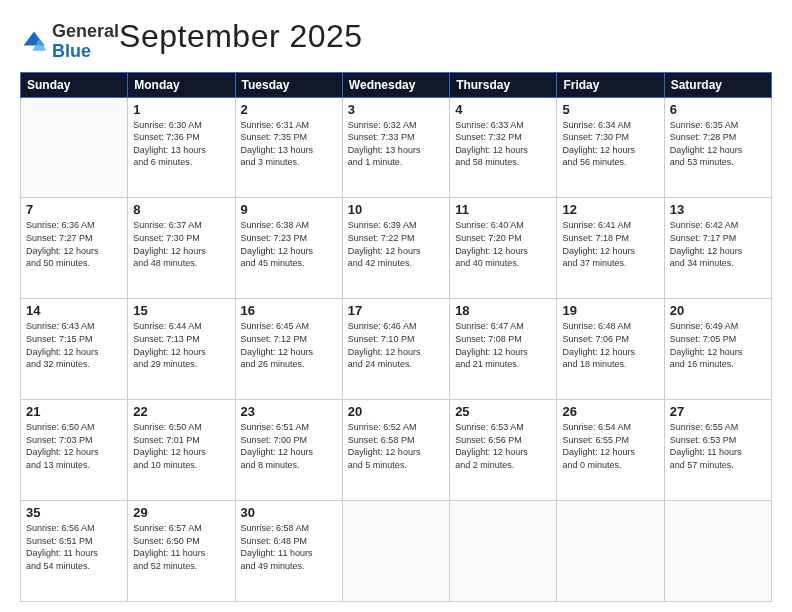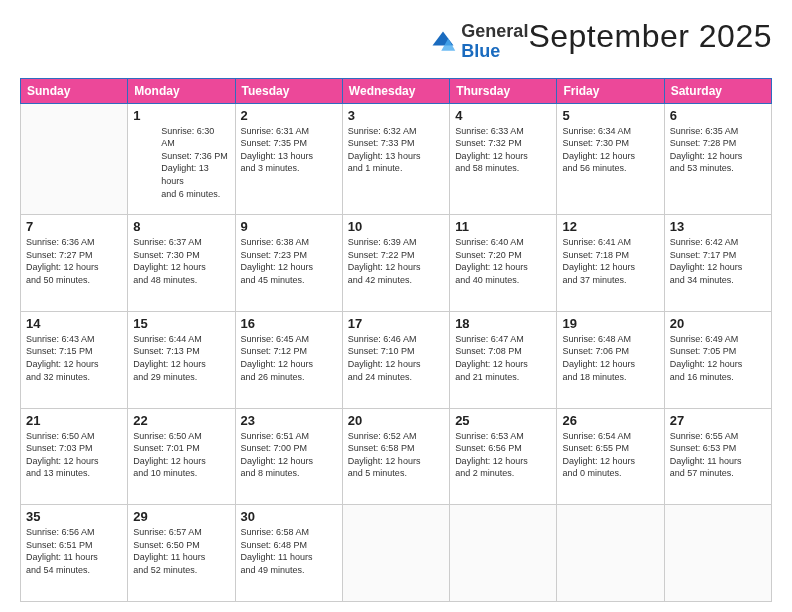--- a/index.html
+++ b/index.html
@@ -12,23 +12,23 @@
     }
     .page {
       width: 792px;
       height: 612px;
       padding: 18px 20px 10px 20px;
       display: flex;
       flex-direction: column;
     }
     .header {
       display: flex;
-      justify-content: flex-end;
+      justify-content: flex-start;
       align-items: flex-start;
-      margin-bottom: 16px;
+      margin-bottom: 10px;
     }
     .logo {
       display: flex;
       align-items: center;
       margin-top: 4px;
     }
     .logo-text {
       display: flex;
       flex-direction: column;
       line-height: 1.1;
@@ -63,21 +63,21 @@
       margin-top: 2px;
     }
     .calendar {
       flex: 1;
       border: 1px solid #ccc;
       border-collapse: collapse;
       width: 100%;
       table-layout: fixed;
     }
     .calendar th {
-      background: #ec4899;
+      background: #0f172a;
       color: white;
       font-size: 12px;
       font-weight: bold;
       text-align: left;
       padding: 5px 6px;
       border: 1px solid #2f6bc0;
     }
     .calendar td {
       border: 1px solid #ccc;
       vertical-align: top;
@@ -134,21 +134,21 @@
           <th>Thursday</th>
           <th>Friday</th>
           <th>Saturday</th>
         </tr>
     </thead>
     <tbody id="calendar-body">
     <tr>
           <td class="empty-cell"></td>
           <td>
             <span class="day-number">1</span>
-            <div class="day-info" style="white-space: pre-line; margin-left: 28px;">Sunrise: 6:30 AM
+            <div class="day-info" style="white-space: pre-line;">Sunrise: 6:30 AM
 Sunset: 7:36 PM
 Daylight: 13 hours
 and 6 minutes.</div>
           </td>
           <td>
             <span class="day-number">2</span>
             <div class="day-info" style="white-space: pre-line;">Sunrise: 6:31 AM
 Sunset: 7:35 PM
 Daylight: 13 hours
 and 3 minutes.</div>

